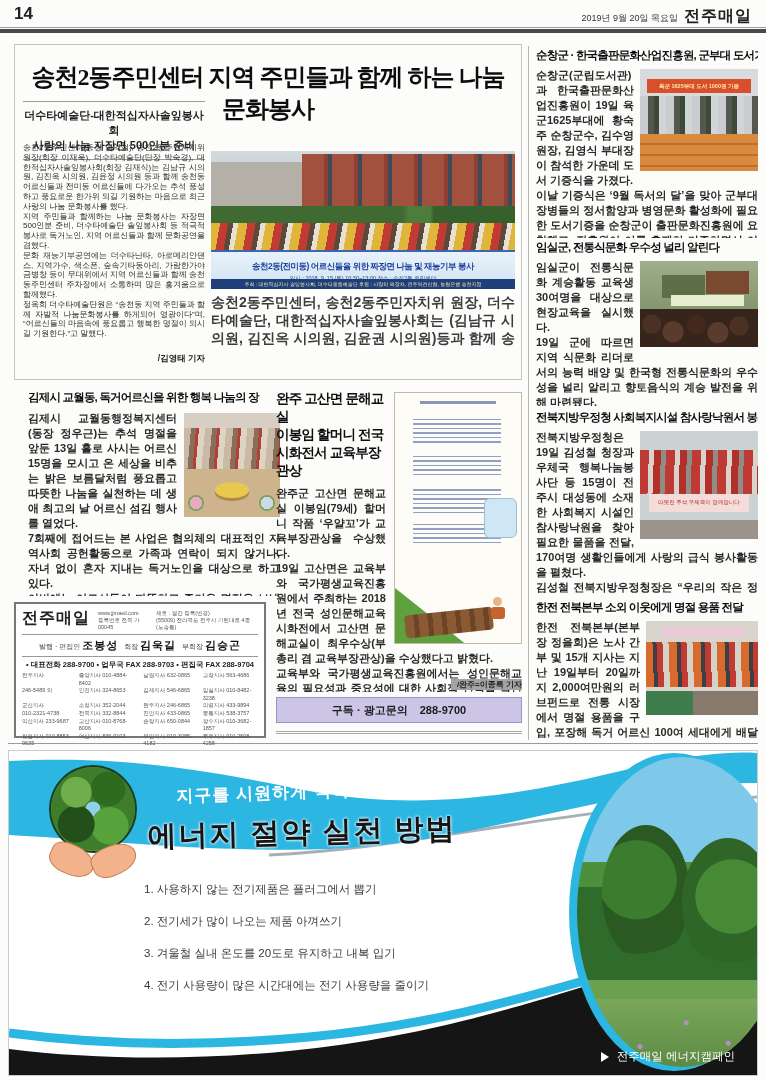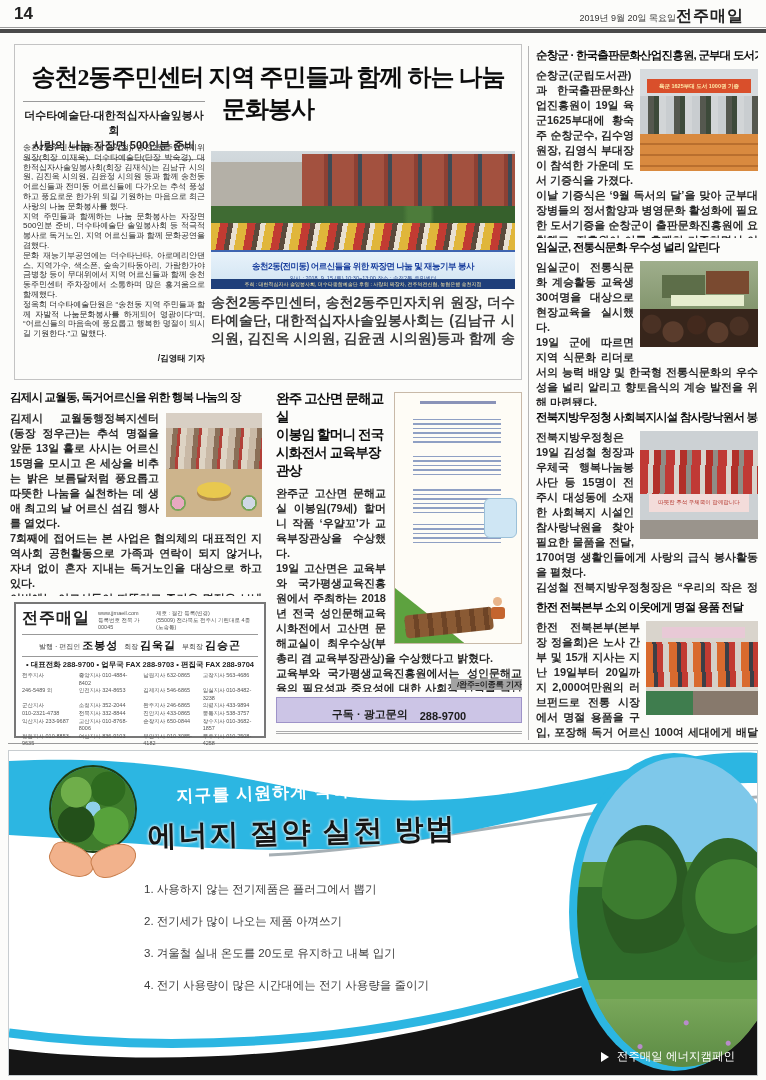--- a/index.html
+++ b/index.html
@@ -5,21 +5,21 @@
   * { margin:0; padding:0; box-sizing:border-box; }
   html,body { width:766px; height:1080px; }
   body { font-family:"Liberation Sans", sans-serif; background:#fcfcfa; color:#222;
          position:relative; overflow:hidden; }
 
   
   .hdr { position:absolute; left:0; top:0; width:766px; height:27px; }
   .hdr-page { position:absolute; left:14px; top:4px; font-size:17px; font-weight:bold; }
   .hdr-section { position:absolute; left:0; right:0; top:7px; text-align:center;
                  font-size:14px; font-weight:bold; letter-spacing:4px; }
-  .hdr-right { position:absolute; right:22px; top:6px; display:flex; align-items:baseline; gap:0; }
+  .hdr-right { position:absolute; right:14px; top:6px; display:flex; align-items:baseline; gap:6px; }
   .hdr-date { font-size:9px; color:#333; }
   .hdr-mast { font-size:16px; font-weight:900; letter-spacing:1px; }
   .hdr-rule1 { position:absolute; left:0; top:27px; width:766px; height:1px; background:#9a9a9a; }
   .hdr-rule2 { position:absolute; left:0; top:29px; width:766px; height:4px; background:#4a4a4a; }
 
   
   .vdiv { position:absolute; left:528px; top:46px; width:1px; height:694px; background:#b5b5b5; }
   .ad-sep { position:absolute; left:8px; top:743px; width:750px; height:1px; background:#9a9a9a; }
 
   
@@ -60,21 +60,21 @@
                   font-size:14px; font-weight:bold; line-height:18px; text-align:justify;
                   color:#3c3c3c; overflow:hidden; }
 
   
   .art-headline { font-size:12.5px; font-weight:900; letter-spacing:-0.8px; color:#0d0d0d;
                   margin-bottom:6px; white-space:nowrap; }
   .art-body { font-size:11px; line-height:15px; text-align:justify; white-space:pre-line; color:#2a2a2a;font-weight:bold; }
   .art-reporter { text-align:right; font-size:8px; font-weight:bold; margin-top:2px; }
 
   
-  .kimje { position:absolute; left:10px; top:390px; width:252px; height:206px; overflow:hidden; }
+  .kimje { position:absolute; left:28px; top:390px; width:252px; height:206px; overflow:hidden; }
   .kimje-photo { float:right; width:96px; height:104px; margin:2px 0 4px 7px; position:relative;
                  overflow:hidden; background:#d8cfc4; }
   .kp-band { position:absolute; left:0; top:14%; width:100%; height:40%;
              background:repeating-linear-gradient(95deg,#c9b9a6 0 7px,#8a6f58 7px 12px,#b24038 12px 15px,#ded4c4 15px 21px); }
   .kp-table { position:absolute; left:0; bottom:0; width:100%; height:46%; background:#cdb48c; }
   .kp-cake { position:absolute; left:32%; bottom:18%; width:36%; height:16%; border-radius:50%;
              background:#e8c84f; box-shadow:0 3px 0 #b0894f; }
   .kp-fl1 { position:absolute; left:4%; bottom:6%; width:16px; height:16px; border-radius:50%;
             background:radial-gradient(circle,#e7a9c0 0 55%, #77a559 56%); }
   .kp-fl2 { position:absolute; right:5%; bottom:6%; width:16px; height:16px; border-radius:50%;
@@ -114,21 +114,21 @@
   .wa-log { position:absolute; left:8%; bottom:4%; width:70%; height:9%;
             background:repeating-linear-gradient(90deg,#8a5a34 0 9px,#6e4426 9px 14px);
             transform:rotate(-6deg); border-radius:4px; }
   .wa-farmer { position:absolute; right:12%; bottom:8%; width:16px; height:26px; }
   .wa-farmer .head { width:9px; height:9px; border-radius:50%; background:#e8b48a; margin:0 auto; }
   .wa-farmer .bodyp { width:14px; height:12px; background:#c4652f; border-radius:3px; margin:1px auto 0; }
   .wanju-reporter { position:absolute; right:0; bottom:2px; font-size:8px; font-weight:bold; background:#a3a3a3; padding-left:6px; }
 
   
   .subbox { position:absolute; left:276px; top:697px; width:246px; height:26px;
-            background:#ccc5e6; border:1px solid #9e93c8; display:flex; align-items:flex-end;
+            background:#ccc5e6; border:1px solid #9e93c8; display:flex; align-items:center;
             justify-content:center; gap:12px; font-size:11px; font-weight:900; color:#1c1c1c; }
   .subbox-rule { position:absolute; left:276px; top:731px; width:246px; height:3px;
                  border-top:1px solid #aaa; border-bottom:1px solid #aaa; }
 
   
   .rart { position:absolute; left:536px; width:222px; overflow:hidden; }
   .rart .art-headline { font-size:11.5px; margin-bottom:5px; }
   .rphoto { float:right; margin:1px 0 4px 6px; position:relative; overflow:hidden; }
 
   .ph-book { width:118px; height:102px; background:#d7dbde; }

